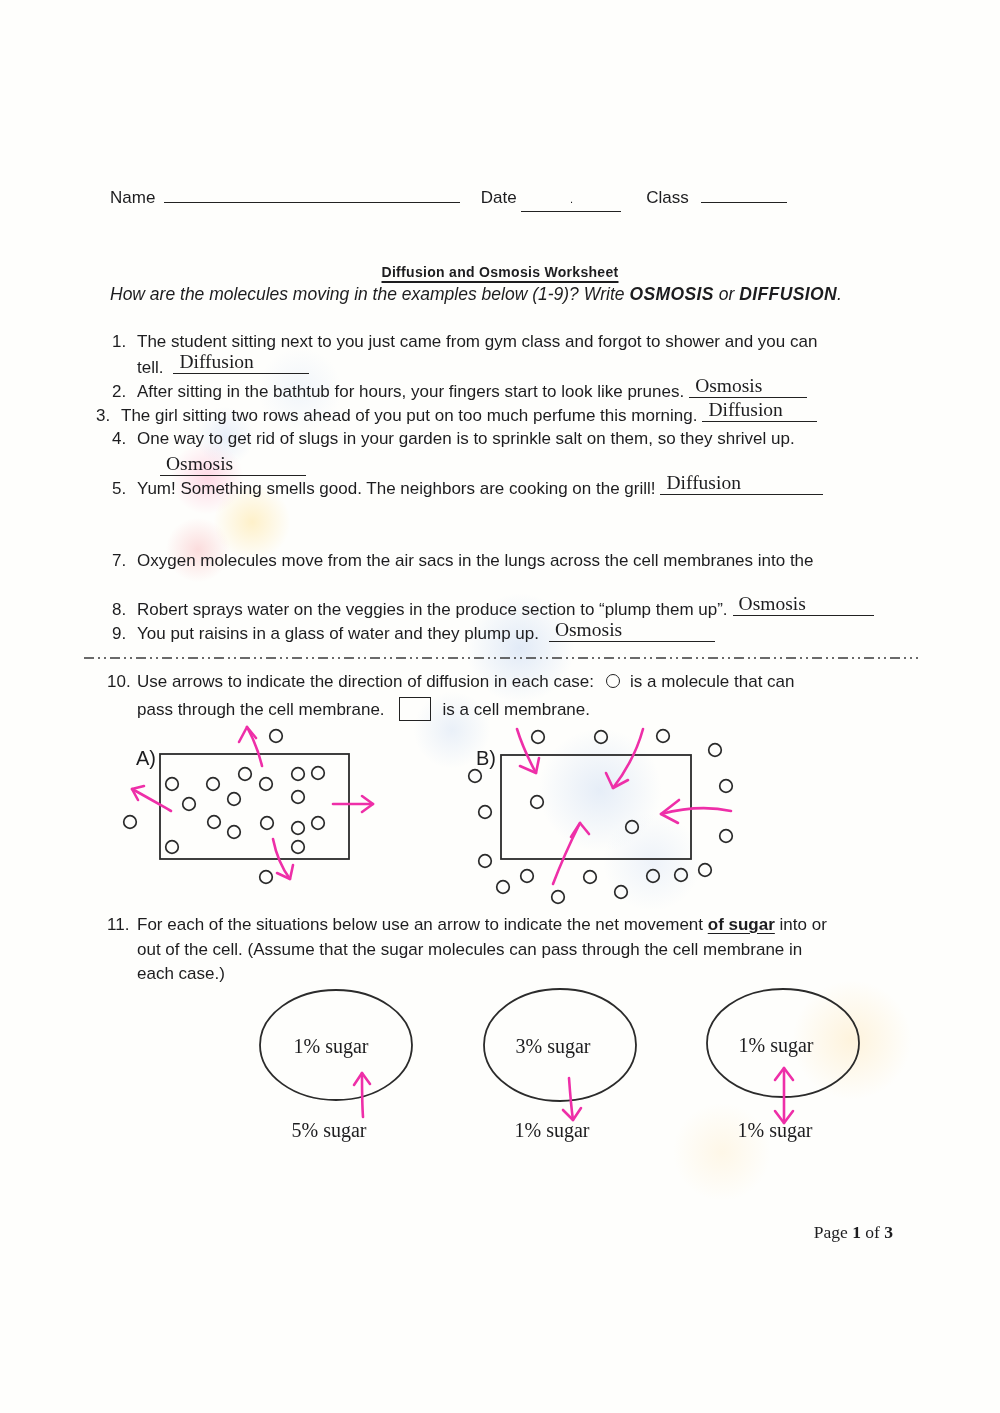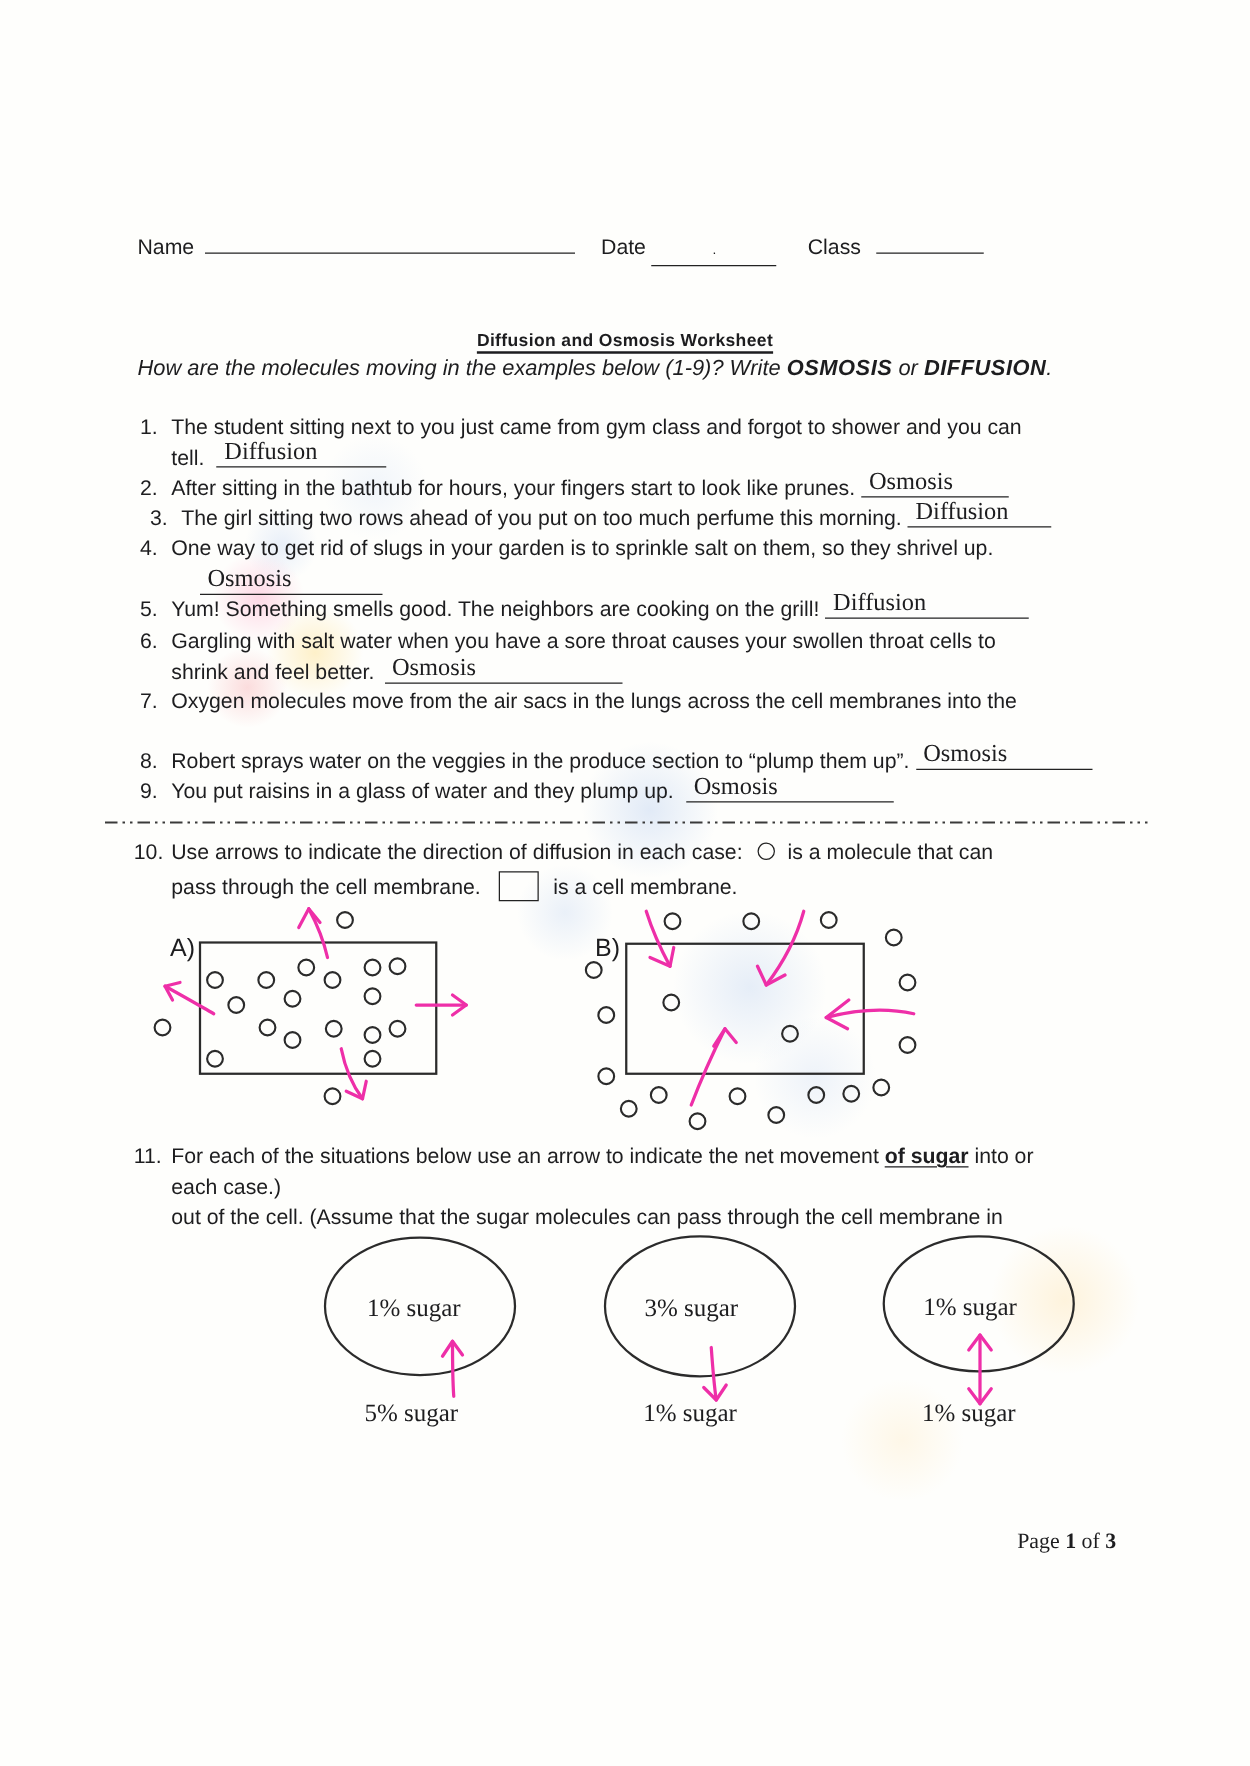--- a/index.html
+++ b/index.html
@@ -63,37 +63,33 @@
 
   <div class="abs" style="top:332px;left:112px;">
     <div class="line"><span class="qnum">1.</span><span>The student sitting next to you just came from gym class and forgot to shower and you can</span></div>
     <div class="line" style="padding-left:25px;"><span>tell.</span><span class="answer raised" style="min-width:118px;margin-left:10px;">Diffusion</span></div>
   </div>
 
   <div class="abs line" style="top:381px;left:112px;">
     <span class="qnum">2.</span><span>After sitting in the bathtub for hours, your fingers start to look like prunes.</span><span class="answer raised" style="min-width:100px;">Osmosis</span>
   </div>
 
-  <div class="abs line" style="top:405px;left:120px;">
+  <div class="abs line" style="top:405px;left:96px;">
     <span class="qnum">3.</span><span>The girl sitting two rows ahead of you put on too much perfume this morning.</span><span class="answer raised" style="min-width:97px;">Diffusion</span>
   </div>
 
   <div class="abs" style="top:429px;left:112px;">
     <div class="line"><span class="qnum">4.</span><span>One way to get rid of slugs in your garden is to sprinkle salt on them, so they shrivel up.</span></div>
     <div class="line" style="padding-left:48px;"><span class="answer" style="min-width:128px;">Osmosis</span></div>
   </div>
 
   <div class="abs line" style="top:478px;left:112px;">
     <span class="qnum">5.</span><span>Yum! Something smells good. The neighbors are cooking on the grill!</span><span class="answer raised" style="min-width:145px;">Diffusion</span>
   </div>
 
-  <div class="abs" style="top:503px;left:112px;">
-    <div class="line"><span class="qnum">6.</span><span>Gargling with salt water when you have a sore throat causes your swollen throat cells to</span></div>
-    <div class="line" style="padding-left:25px;"><span>shrink and feel better.</span><span class="answer raised" style="min-width:172px;margin-left:8px;top:-3px;">Osmosis</span></div>
-  </div>
 
   <div class="abs" style="top:551px;left:112px;">
     <div class="line"><span class="qnum">7.</span><span>Oxygen molecules move from the air sacs in the lungs across the cell membranes into the</span></div>
   </div>
 
   <div class="abs line" style="top:599px;left:112px;">
     <span class="qnum">8.</span><span>Robert sprays water on the veggies in the produce section to “plump them up”.</span><span class="answer raised" style="min-width:123px;">Osmosis</span>
   </div>
 
   <div class="abs line" style="top:623px;left:112px;">
@@ -180,22 +176,22 @@
       <path d="M163,73 L156,58 M163,73 L178,65"></path>
       <path d="M281,96 C258,91 234,93 211,99"></path>
       <path d="M211,99 L229,85 M211,99 L228,108"></path>
       <path d="M103,169 C111,148 120,128 130,108"></path>
       <path d="M130,108 L121,122 M130,108 L139,119"></path>
     </g>
   </svg>
 
   <div class="abs" style="top:915px;left:107px;">
     <div class="line"><span class="q10num">11.</span><span>For each of the situations below use an arrow to indicate the net movement </span><span class="em-underline">of sugar</span><span> into or</span></div>
+    <div class="line" style="padding-left:30px;"><span>out of the cell.  (Assume that the sugar molecules can pass through the cell membrane in</span></div>
     <div class="line" style="padding-left:30px;"><span>each case.)</span></div>
-    <div class="line" style="padding-left:30px;"><span>out of the cell.  (Assume that the sugar molecules can pass through the cell membrane in</span></div>
   </div>
 
   <svg class="abs" style="top:985px;left:0;" width="1000" height="175" viewBox="0 0 1000 175">
     <g class="ink" stroke-width="1.8">
       <ellipse cx="336" cy="60" rx="76" ry="55"></ellipse>
       <ellipse cx="560" cy="60" rx="76" ry="56"></ellipse>
       <ellipse cx="783" cy="58" rx="76" ry="54"></ellipse>
     </g>
     <g font-size="20" text-anchor="middle">
       <text x="331" y="68">1% sugar</text>

